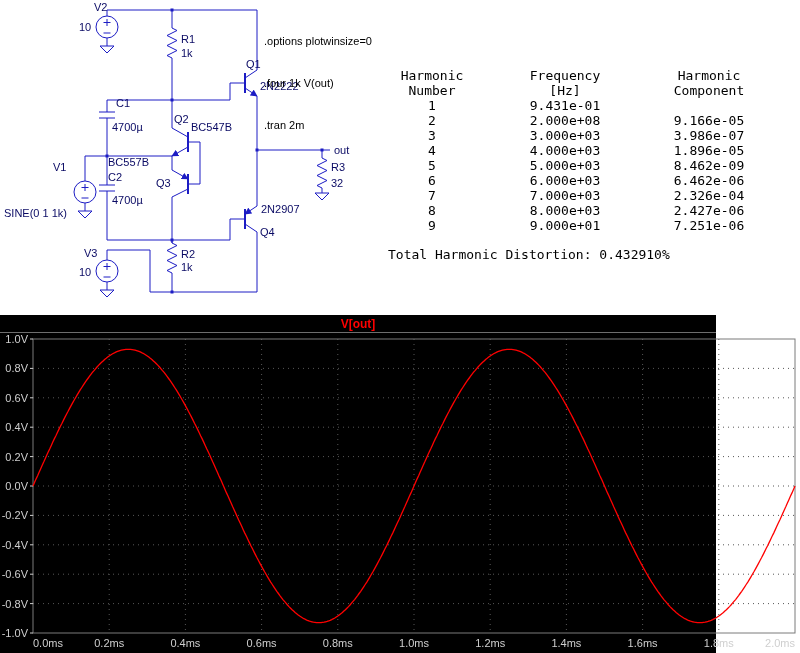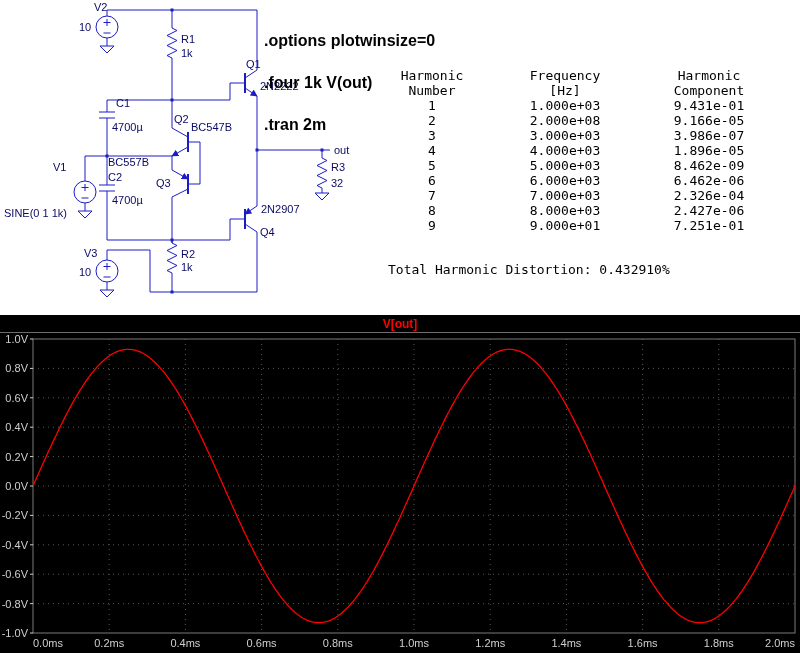--- a/index.html
+++ b/index.html
@@ -3,31 +3,31 @@
 <meta charset="utf-8">
 <style>
   * { margin:0; padding:0; box-sizing:border-box; }
   html,body { width:800px; height:653px; background:#ffffff; overflow:hidden;
               font-family:"Liberation Sans", sans-serif; }
 
   .schematic-pane { position:relative; width:672px; height:315px; background:#ffffff;padding-left:48px; }
 
   .schematic-svg { position:absolute; left:0; top:0; }
 
-  .directives { position:absolute; left:264px; top:6px; font-size:16px; line-height:14px;
-                color:#000000; white-space:pre;font-weight:bold; }
+  .directives { position:absolute; left:264px; top:6px; font-size:11px; line-height:14px;
+                color:#000000; white-space:pre; }
 
   .fourier { position:absolute; left:388px; top:68px; color:#000000;
              font-family:"DejaVu Sans Mono","Liberation Mono",monospace;
              font-size:13px; line-height:15px; }
   .ft-head, .ft-row { display:grid; grid-template-columns:88px 178px 110px; }
   .ft-head span, .ft-row span { text-align:center; white-space:pre; }
-  .thd { margin-top:29px; white-space:pre; }
-
-  .plot-pane { position:relative; width:800px; height:338px; background:#000000; }
+  .thd { margin-top:14px; white-space:pre; }
+
+  .plot-pane { position:relative; width:716px; height:338px; background:#000000; }
   .plot-title { height:18px; display:flex; align-items:center; justify-content:center;
                 color:#ff0000; font-weight:bold; font-size:12px;
                 border-bottom:1px solid #6e6e6e; }
   .plot-svg { display:block; }
 
   text.sch-label { font-family:"Liberation Sans",sans-serif; font-size:11px; fill:#0a0a64; }
 </style>
 </head>
 <body>
 
@@ -206,21 +206,20 @@
       <span>Harmonic</span>
     </div>
     <div class="ft-head">
       <span>Number</span>
       <span>[Hz]</span>
       <span>Component</span>
     </div>
     <div>
         <div class="ft-row">
           <span>1</span>
-          <span>1.000e+03</span>
           <span>9.431e-01</span>
         </div>
         <div class="ft-row">
           <span>2</span>
           <span>2.000e+08</span>
           <span>9.166e-05</span>
         </div>
         <div class="ft-row">
           <span>3</span>
           <span>3.000e+03</span>
@@ -247,21 +246,21 @@
           <span>2.326e-04</span>
         </div>
         <div class="ft-row">
           <span>8</span>
           <span>8.000e+03</span>
           <span>2.427e-06</span>
         </div>
         <div class="ft-row">
           <span>9</span>
           <span>9.000e+01</span>
-          <span>7.251e-01</span>
+          <span>7.251e-06</span>
         </div>
       </div>
     <div class="thd">Total Harmonic Distortion: 0.432910%</div>
   </div>
 </div>
 
 <div class="plot-pane">
   <div class="plot-title">V[out]</div>
   <svg id="waveform-svg" class="plot-svg" width="800" height="320">
       <line x1="109.2" y1="6" x2="109.2" y2="300" stroke="#575757" stroke-width="1" stroke-dasharray="1,4"></line>

